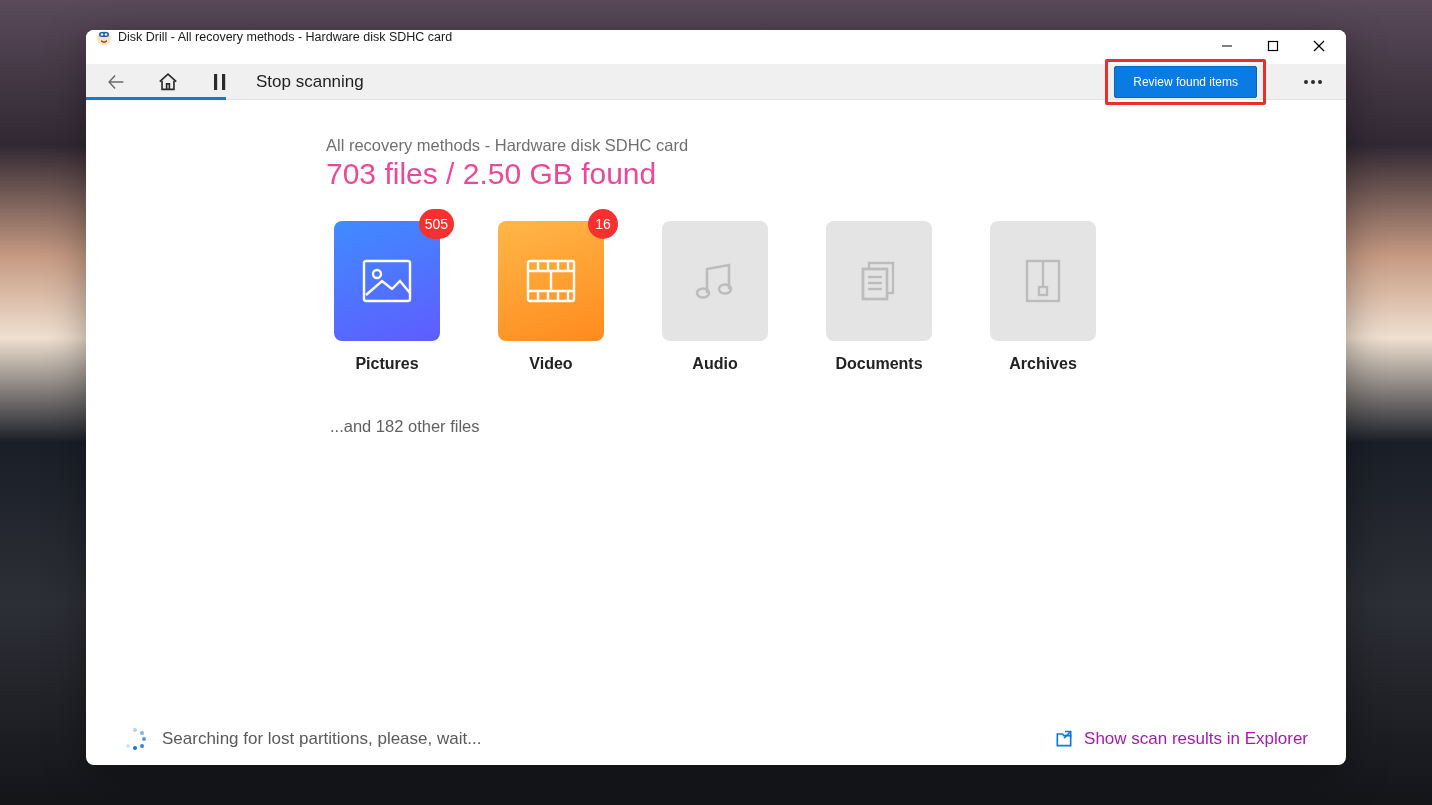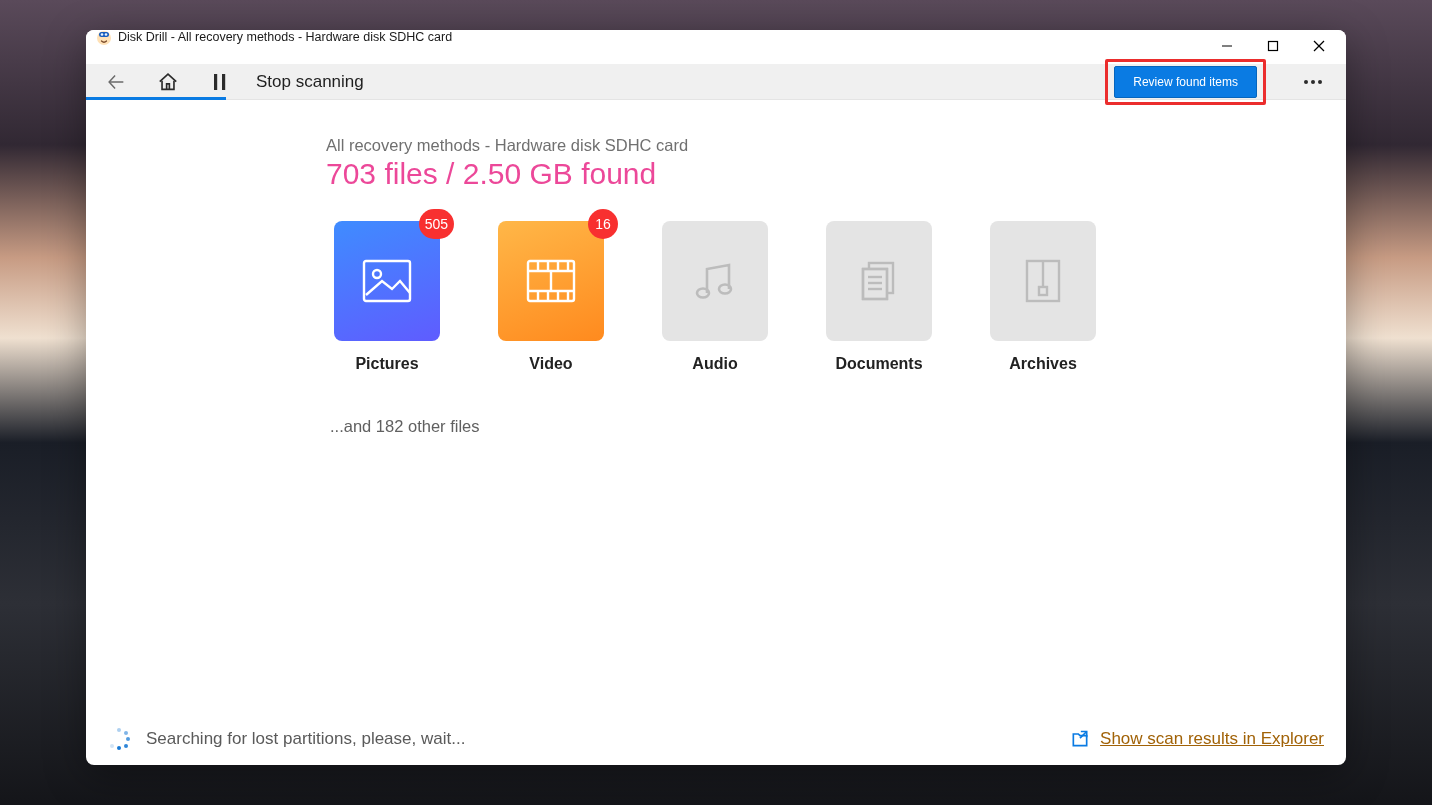--- a/index.html
+++ b/index.html
@@ -140,21 +140,21 @@
       color: #606060;
       font-size: 16.5px;
     }
 
     
     .statusbar {
       height: 54px;
       width: 100%;
       display: flex;
       align-items: center;
-      padding: 0 22px;
+      padding: 0 38px;
       border-top: 1px solid #ffffff; 
     }
     .spinner {
       width: 22px; height: 22px;
       margin-right: 16px;
       position: relative;
     }
     .spinner span {
       position: absolute; width: 4px; height: 4px; border-radius: 50%;
       background: #1879d4;
@@ -162,21 +162,21 @@
     .spinner span:nth-child(1){ top:0; left:9px; opacity:.35;}
     .spinner span:nth-child(2){ top:3px; left:16px; opacity:.55;}
     .spinner span:nth-child(3){ top:9px; left:18px; opacity:.75;}
     .spinner span:nth-child(4){ top:16px; left:16px; opacity:.9;}
     .spinner span:nth-child(5){ top:18px; left:9px; }
     .spinner span:nth-child(6){ top:16px; left:2px; opacity:.2;}
     .status-text { font-size: 17px; color: #5a5a5a; }
     .status-spacer { flex: 1; }
     .explorer-link {
       display: flex; align-items: center; gap: 10px;
-      color: #a16207; font-size: 17px; text-decoration: underline;
+      color: #a21caf; font-size: 17px;
     }
     .explorer-link svg { display:block; }
   </style>
 </head>
 <body>
 
 <div class="window">
 
   <div class="titlebar">
     <svg class="app-icon" viewBox="0 0 16 16">

